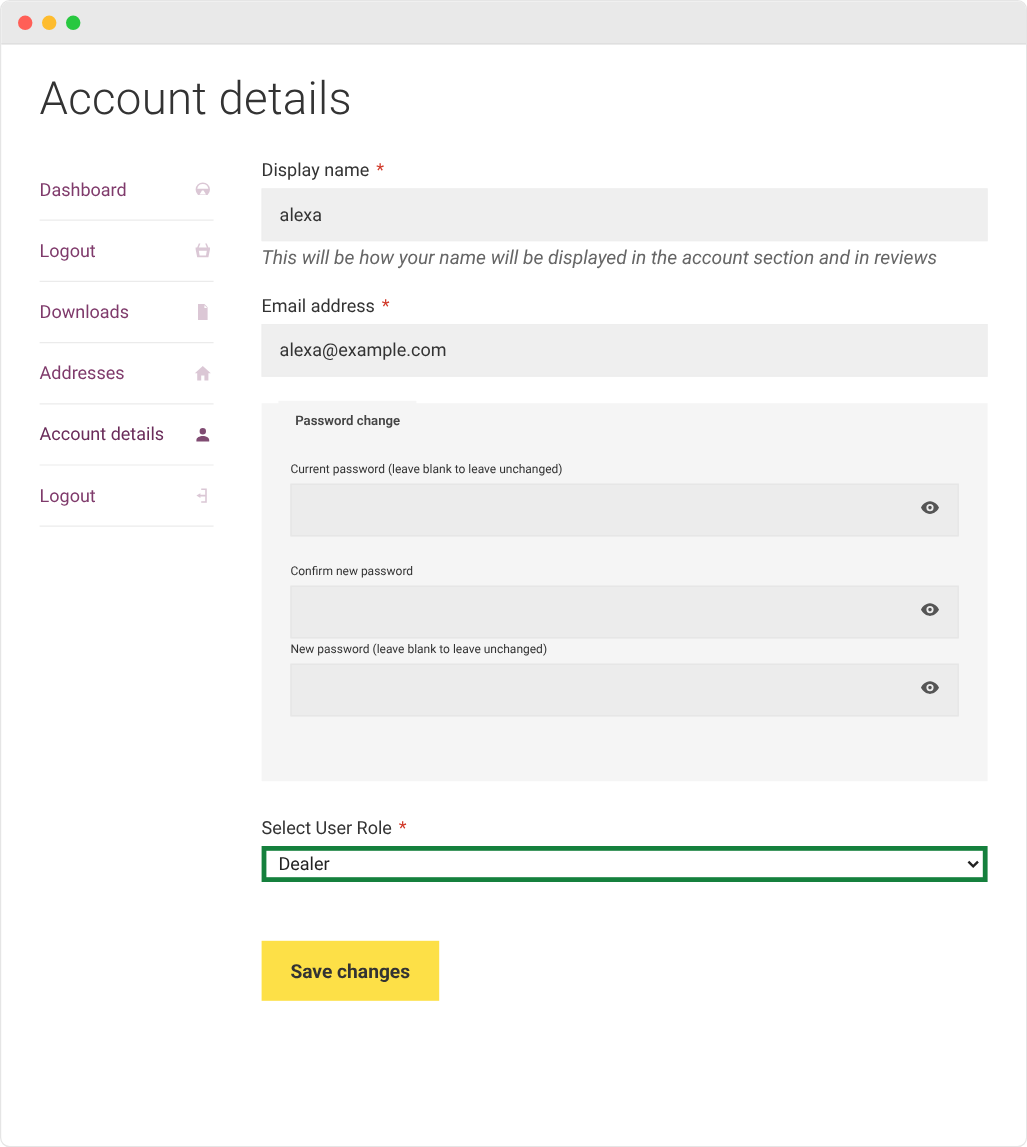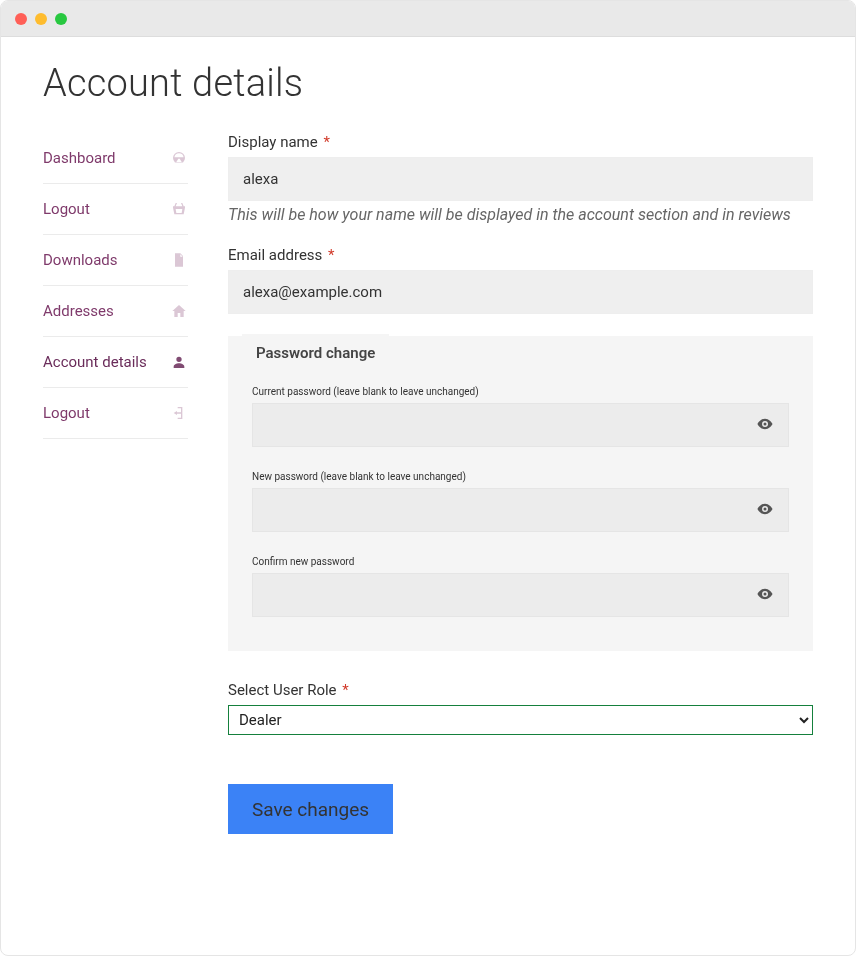--- a/index.html
+++ b/index.html
@@ -9,21 +9,21 @@
     background:#fff; overflow:hidden; display:flex; flex-direction:column;
   }
   .titlebar {
     height:36px; background:#e9e9e9; border-bottom:1px solid #ddd; display:flex; align-items:center;
     padding:0 14px; gap:8px; flex:0 0 auto;
   }
   .dot { width:12px; height:12px; border-radius:50%; }
   .dot.red { background:#ff5f57; }
   .dot.yellow { background:#febc2e; }
   .dot.green { background:#28c840; }
-  .content { flex:1; overflow:auto; padding:18px 42px 30px;border-radius:22px; }
+  .content { flex:1; overflow:auto; padding:18px 32px 30px;border-radius:22px; }
   h1.page-title { font-size:38px; font-weight:300; color:#333; margin:6px 0 28px; letter-spacing:0.2px; }
   .layout { display:flex; gap:40px; align-items:flex-start; }
   .sidebar { width:145px; flex:0 0 auto; }
   .nav-list { list-style:none; margin:0; padding:0; }
   .nav-item {
     display:flex; justify-content:space-between;
     padding:16px 0; border-bottom:1px solid rgba(0,0,0,0.08);
     color:#7f3a6b; font-size:15px; cursor:pointer;
   }
   .nav-item .label { }
@@ -40,44 +40,44 @@
   .input {
     width:100%; height:44px; border:1px solid #eee; background:#efefef;
     padding:0 14px; font-size:15px; color:#333; outline:none;
   }
   .hint { font-style:italic; color:#666; font-size:16px; margin-top:4px; }
 
   fieldset.pwd {
     border:none; background:#f5f5f5; padding:50px 24px 30px 24px; margin:18px 0 30px; position:relative;
   }
   fieldset.pwd legend {
-    font-size:15px; font-weight:600; color:#444; padding:10px 14px; background:#f5f5f5;
+    font-size:11px; font-weight:600; color:#444; padding:10px 14px; background:#f5f5f5;
     position:absolute; top:-2px; left:14px;
   }
   .pwd-row { margin-bottom:24px; }
   .pwd-row label { display:block; font-size:10px; color:#333; margin-bottom:6px; }
   .pwd-input-wrap { position:relative; }
   .pwd-input {
     width:100%; height:44px; border:1px solid #e5e5e5; background:#ececec;
     padding:0 44px 0 14px; font-size:15px; outline:none;
   }
   .eye-btn {
     position:absolute; right:10px; top:50%; transform:translateY(-50%);
     width:28px; height:28px; border:none; background:transparent; cursor:pointer;
     display:flex; align-items:center; justify-content:center; color:#555;
   }
   .eye-btn svg { width:18px; height:18px; fill:currentColor; }
 
   .select {
-    width:100%; height:30px; border:1px solid #15803d; background:#fff;
+    width:100%; height:30px; border:4px solid #15803d; background:#fff;
     font-size:15px; padding:0 6px; color:#222;
   }
   .save-btn {
-    margin-top:26px; height:50px; padding:0 24px; border:none; background:#3b82f6;
-    color:#333; font-size:19px; font-weight:400; cursor:pointer;
+    margin-top:26px; height:50px; padding:0 24px; border:none; background:#fde047;
+    color:#333; font-size:16px; font-weight:700; cursor:pointer;
   }
 </style>
 </head>
 <body>
 
 <div class="window">
   <div class="titlebar">
     <span class="dot red"></span>
     <span class="dot yellow"></span>
     <span class="dot green"></span>
@@ -171,47 +171,47 @@
               <button class="eye-btn" type="button">
                 <span>
                   <svg viewBox="0 0 24 24">
                       <path d="M12 5c5 0 9 4.5 10 7-1 2.5-5 7-10 7S3 14.5 2 12c1-2.5 5-7 10-7zm0 3a4 4 0 100 8 4 4 0 000-8zm0 2a2 2 0 110 4 2 2 0 010-4z"></path>
                     </svg>
                 </span>
               </button>
             </div>
           </div>
 
+          <div class="pwd-row" style="margin-bottom:4px;">
+            <label>Confirm new password</label>
+            <div class="pwd-input-wrap">
+              <input class="pwd-input" type="password" value="" style="">
+              <button class="eye-btn" type="button">
+                <span>
+                  <svg viewBox="0 0 24 24">
+                      <path d="M12 5c5 0 9 4.5 10 7-1 2.5-5 7-10 7S3 14.5 2 12c1-2.5 5-7 10-7zm0 3a4 4 0 100 8 4 4 0 000-8zm0 2a2 2 0 110 4 2 2 0 010-4z"></path>
+                    </svg>
+                </span>
+              </button>
+            </div>
+          </div>
+
           <div class="pwd-row">
             <label>New password (leave blank to leave unchanged)</label>
             <div class="pwd-input-wrap">
               <input class="pwd-input" type="password" value="" style="">
               <button class="eye-btn" type="button">
                 <span>
                   <svg viewBox="0 0 24 24">
                       <path d="M12 5c5 0 9 4.5 10 7-1 2.5-5 7-10 7S3 14.5 2 12c1-2.5 5-7 10-7zm0 3a4 4 0 100 8 4 4 0 000-8zm0 2a2 2 0 110 4 2 2 0 010-4z"></path>
                     </svg>
                 </span>
               </button>
             </div>
           </div>
-
-          <div class="pwd-row" style="margin-bottom:4px;">
-            <label>Confirm new password</label>
-            <div class="pwd-input-wrap">
-              <input class="pwd-input" type="password" value="" style="">
-              <button class="eye-btn" type="button">
-                <span>
-                  <svg viewBox="0 0 24 24">
-                      <path d="M12 5c5 0 9 4.5 10 7-1 2.5-5 7-10 7S3 14.5 2 12c1-2.5 5-7 10-7zm0 3a4 4 0 100 8 4 4 0 000-8zm0 2a2 2 0 110 4 2 2 0 010-4z"></path>
-                    </svg>
-                </span>
-              </button>
-            </div>
-          </div>
         </fieldset>
 
         <div class="field" style="margin-bottom:23px;">
           <label>
             <span>Select User Role</span>
             <span class="req">*</span>
           </label>
           <select class="select">
             <option>Dealer</option>
           </select>

